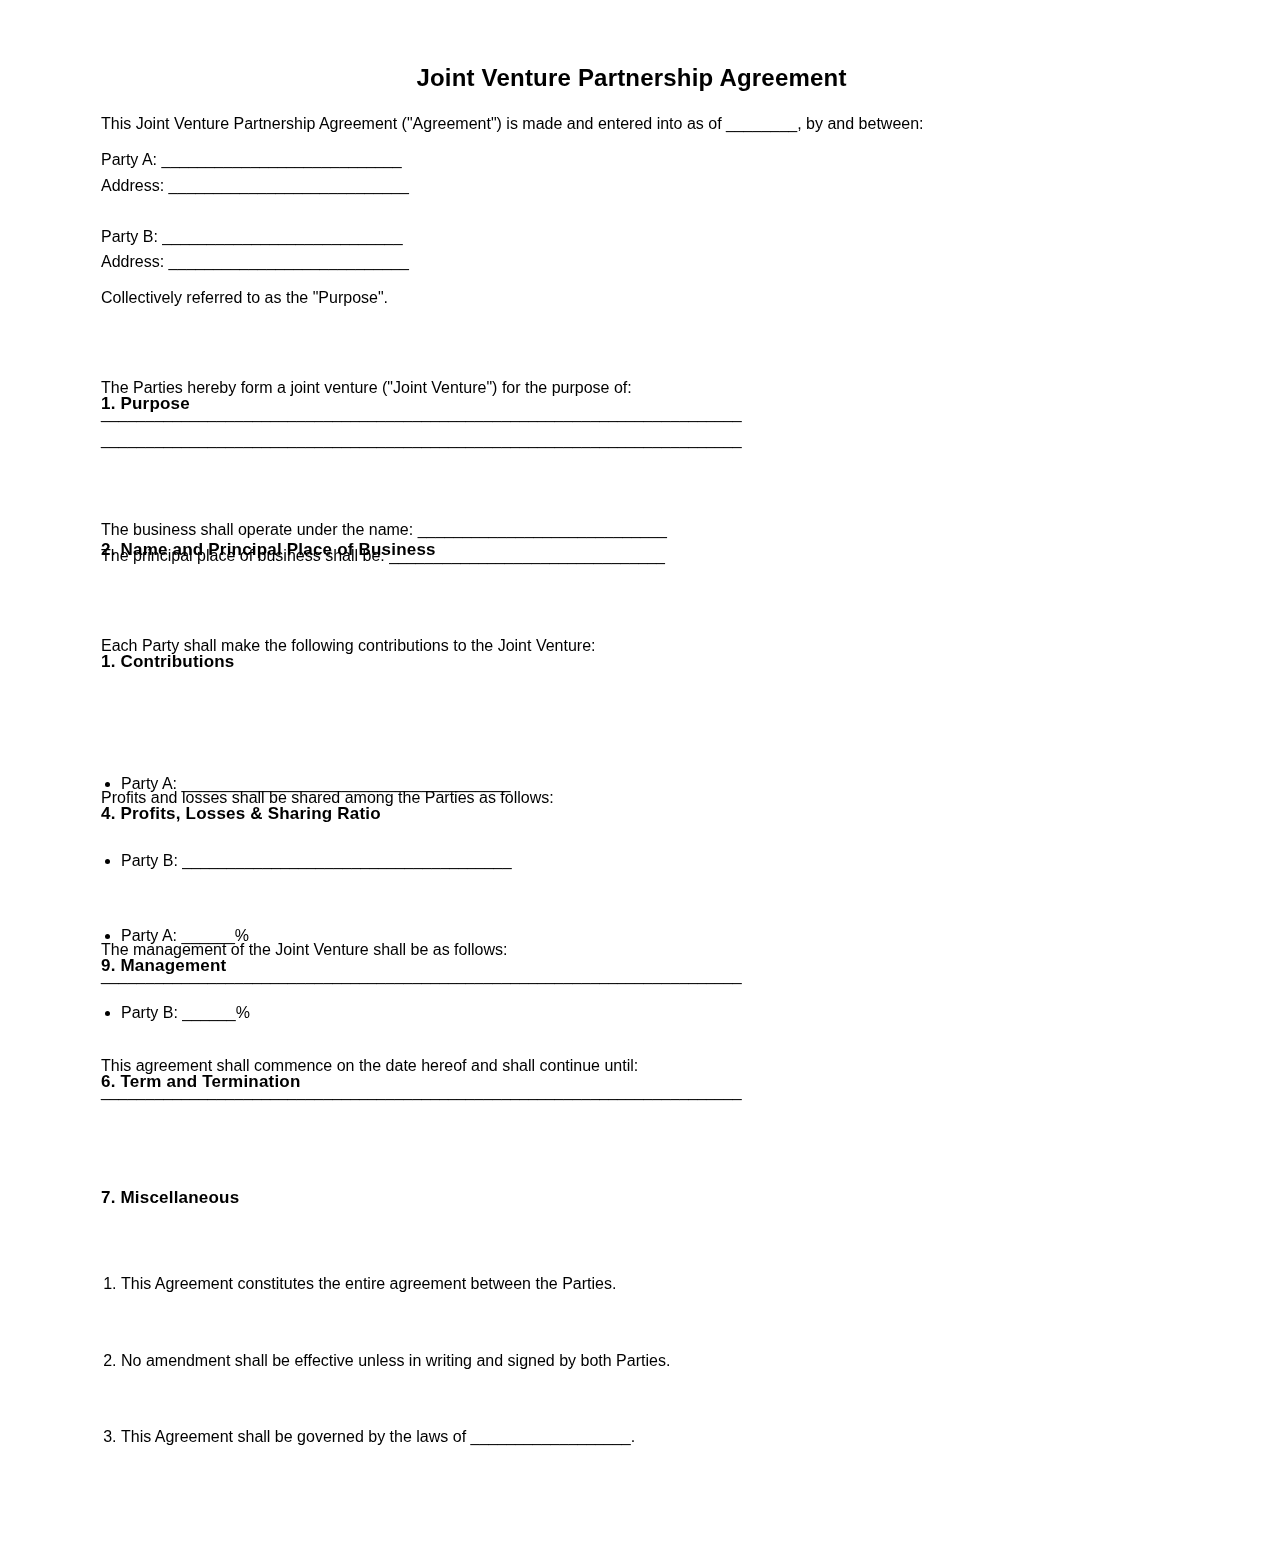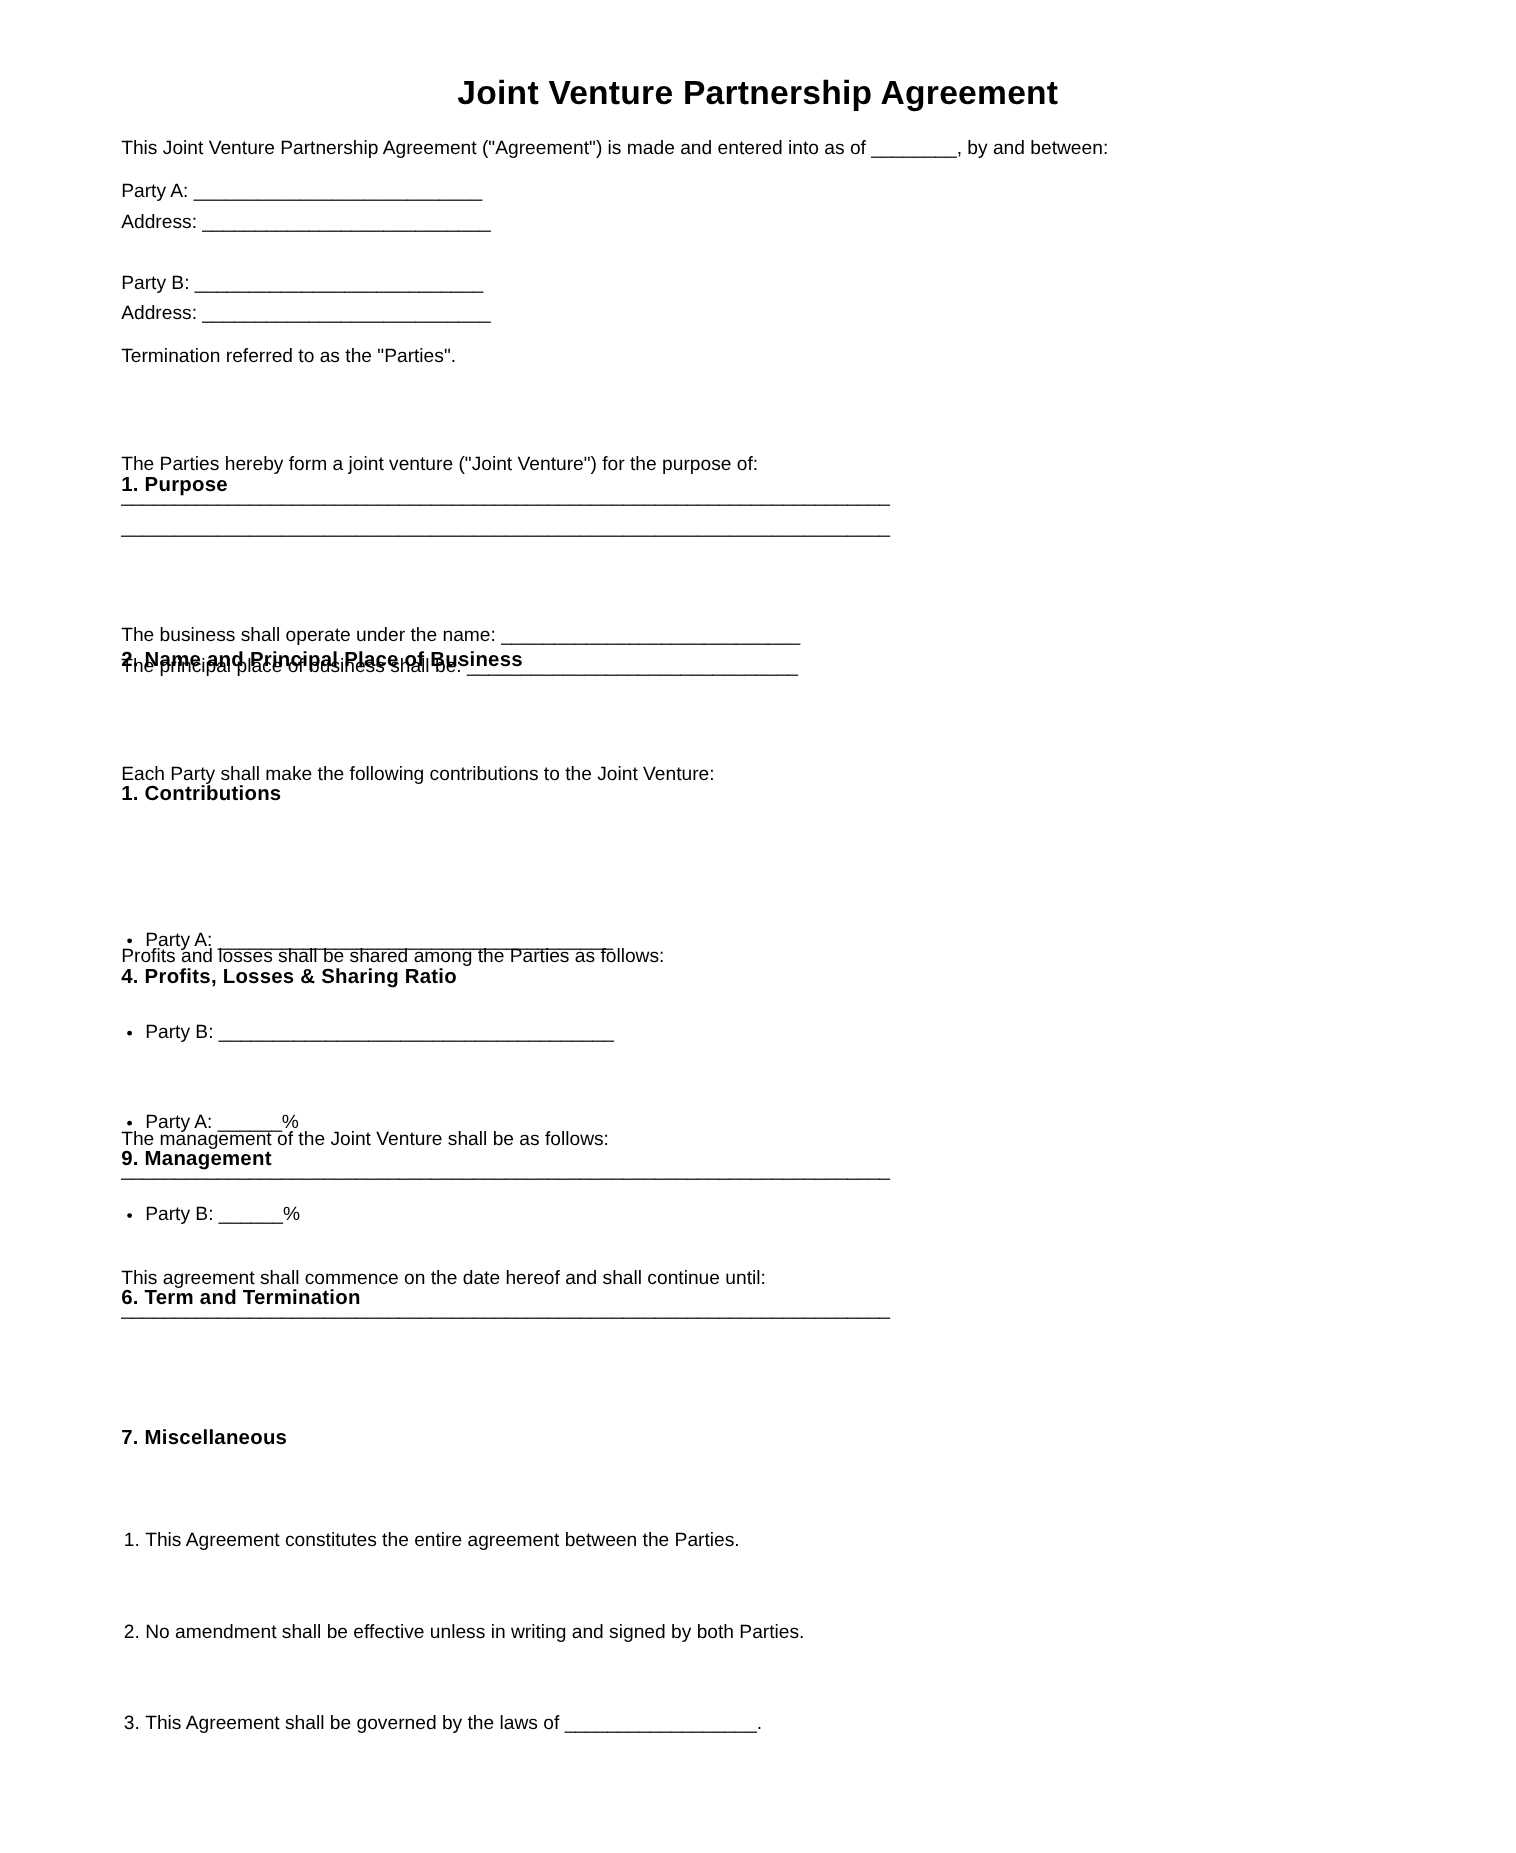--- a/index.html
+++ b/index.html
@@ -7,21 +7,21 @@
     width: 1263px; height: 1544px;
     font-family: "Liberation Sans", sans-serif;
     color: #000;
     font-size: 16px;
     line-height: 25.5px;
     position: relative;
     overflow: hidden;
   }
   .page { position: absolute; left: 101px; top: 0; width: 1062px; }
   h1 {
-    font-size: 28px; font-weight: bold; margin: 0;
+    font-size: 24px; font-weight: bold; margin: 0;
     position: absolute; top: 58px; left: 0; width: 1061px; text-align: center;
     line-height: 40px; letter-spacing: 0.2px;
   }
   .blk { position: absolute; left: 0; white-space: pre; }
   .b { font-weight: normal; }
   h3 { font-size: 17px; font-weight: bold; margin: 0; line-height: 24px; letter-spacing: 0.2px; }
   ul, ol { margin: 0; padding-left: 20px; }
   ul li, ol li { line-height: 25.5px; }
   ol li::marker { font-weight: normal; }
 </style>
@@ -33,21 +33,21 @@
   <h1>Joint Venture Partnership Agreement</h1>
 
   <div class="blk" style="top:111px;">This Joint Venture Partnership Agreement ("Agreement") is made and entered into as of ________, by and between:</div>
 
   <div class="blk b" style="top:147px;"><span>Party A:</span><span> ___________________________</span></div>
   <div class="blk b" style="top:172.5px;"><span>Address:</span><span> ___________________________</span></div>
 
   <div class="blk b" style="top:223.5px;"><span>Party B:</span><span> ___________________________</span></div>
   <div class="blk b" style="top:249px;"><span>Address:</span><span> ___________________________</span></div>
 
-  <div class="blk" style="top:285px;">Termination referred to as the "Parties".</div>
+  <div class="blk" style="top:285px;">Collectively referred to as the "Purpose".</div>
 
   <div class="blk" style="top:341px;">
     <h3>1. Purpose</h3>
   </div>
   <div class="blk" style="top:375px;">The Parties hereby form a joint venture ("Joint Venture") for the purpose of:</div>
   <div class="blk" style="top:401px;">________________________________________________________________________</div>
   <div class="blk" style="top:426.5px;">________________________________________________________________________</div>
 
   <div class="blk" style="top:487px;">
     <h3>2. Name and Principal Place of Business</h3>

